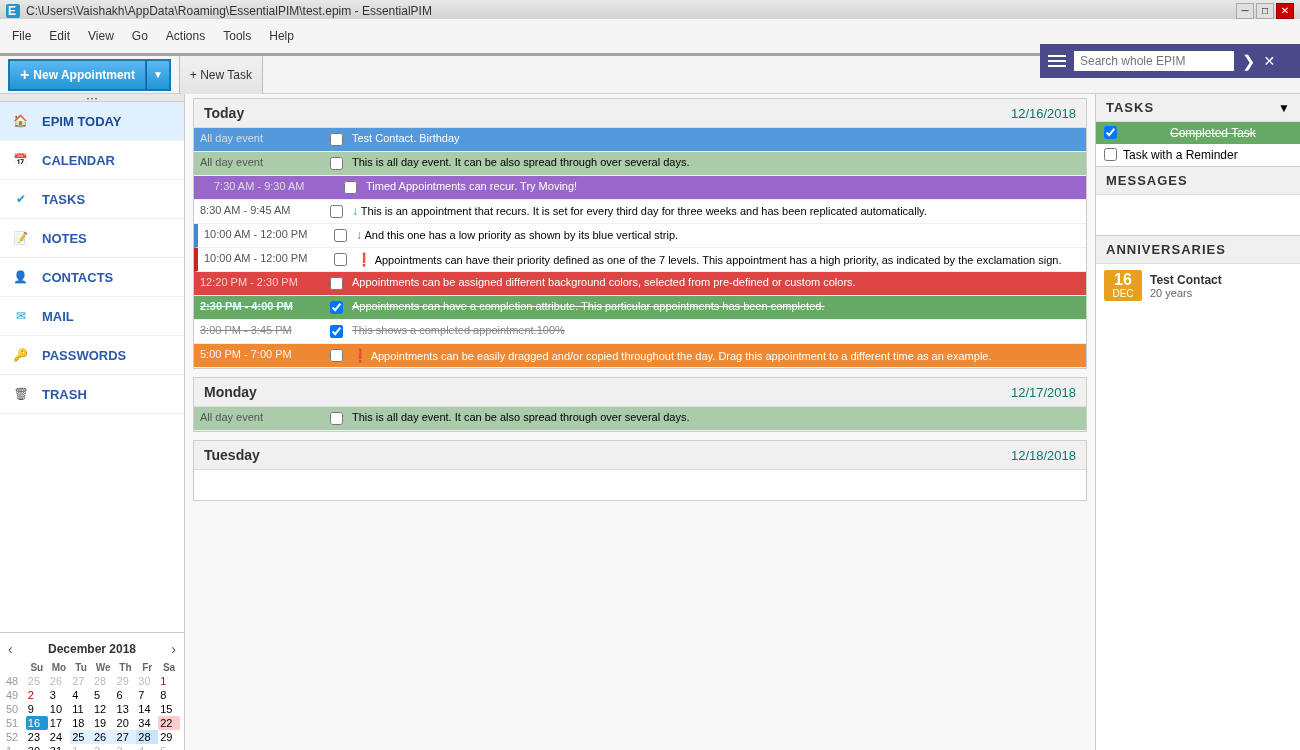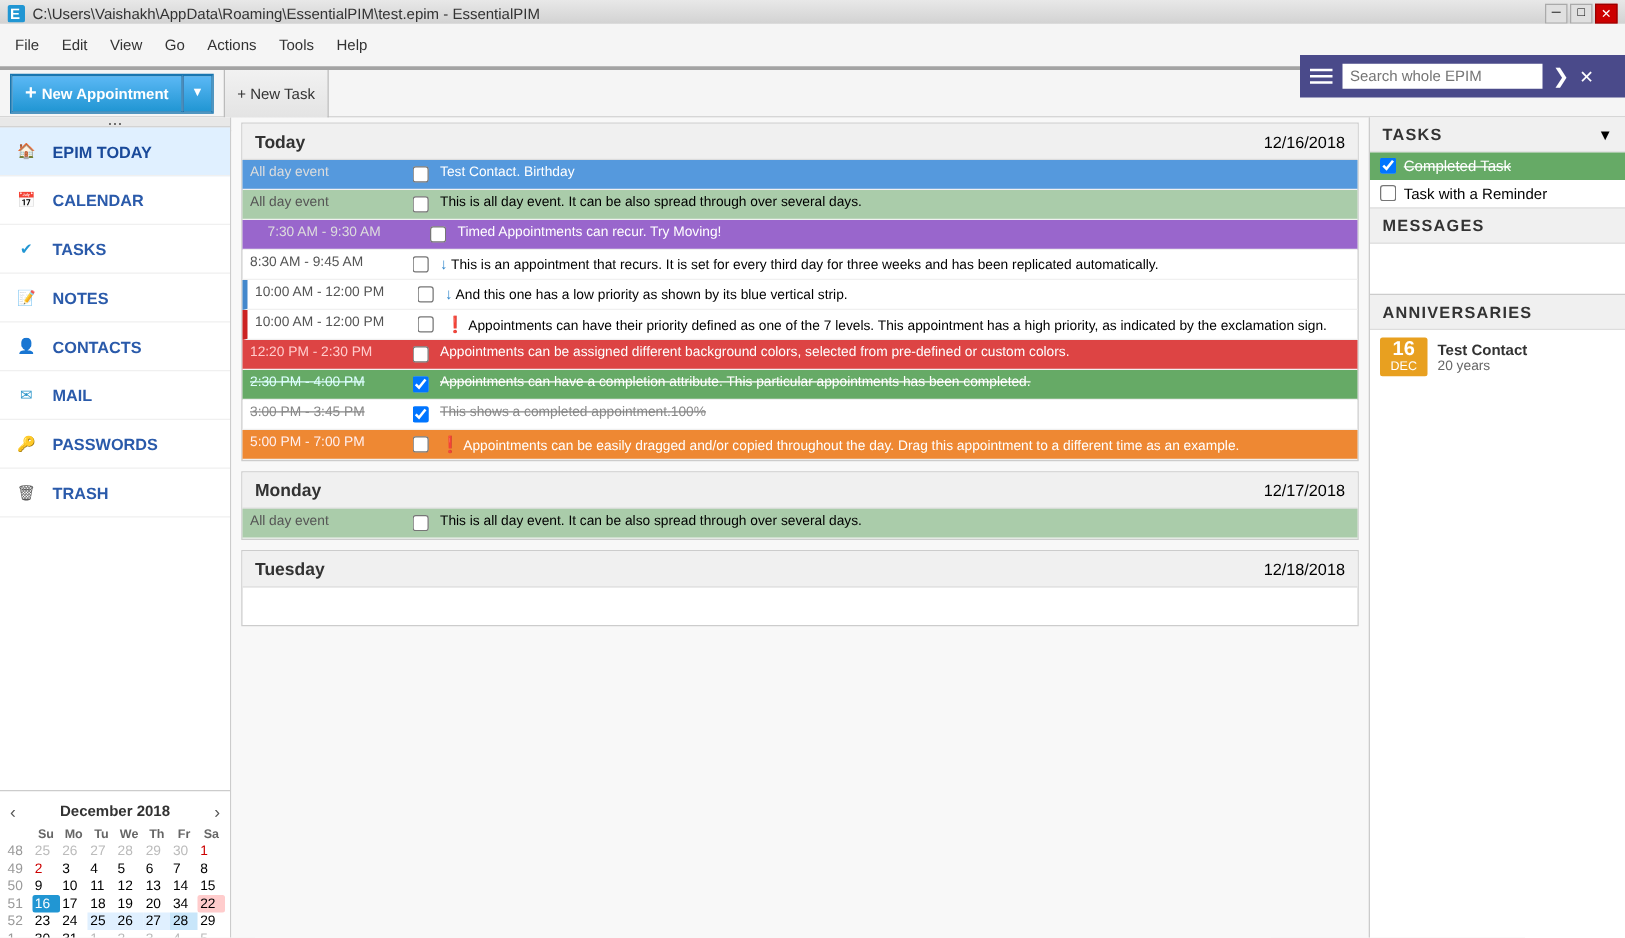--- a/index.html
+++ b/index.html
@@ -151,21 +151,21 @@
     .day-section { background: white; border: 1px solid #ccc; margin-bottom: 8px; }
     .day-header {
       background: #f0f0f0;
       padding: 6px 10px;
       display: flex;
       justify-content: space-between;
       align-items: center;
       border-bottom: 1px solid #ddd;
     }
     .day-name { font-size: 14px; font-weight: bold; color: #333; }
-    .day-date { font-size: 13px; color: #000000; }
+    .day-date { font-size: 13px; color: #0f766e; }
 
     
     .event-row {
       display: flex;
       align-items: flex-start;
       padding: 2px 6px;
       border-bottom: 1px solid #f0f0f0;
       min-height: 22px;
     }
     .event-time { width: 130px; flex-shrink: 0; color: #555; font-size: 11px; padding-top: 2px; }
@@ -207,21 +207,21 @@
       background: #f0f0f0;
       padding: 6px 10px;
       display: flex;
       justify-content: space-between;
       align-items: center;
       border-bottom: 1px solid #ddd;
     }
     .tasks-title { font-size: 13px; font-weight: bold; color: #333; letter-spacing: 1px; }
     .task-item { display: flex; align-items: flex-start; padding: 4px 8px; gap: 6px; }
     .task-completed { background: #66aa66; color: white; }
-    .task-completed .task-label { text-decoration: line-through; color: white; }
+    .task-completed .task-label { text-decoration: line-through; color: white; margin-left: 47px; }
     .task-label { font-size: 12px; }
 
     
     .messages-panel {
       background: white;
       border-bottom: 1px solid #ccc;
       flex: 0 0 auto;
     }
     .messages-header {
       background: #f0f0f0;
@@ -503,21 +503,21 @@
 
       <div class="event-row evt-red">
         <span class="event-time" style="color:#fcc;">12:20 PM - 2:30 PM</span>
         <span class="event-check">
           <input type="checkbox" style="">
         </span>
         <span class="event-body" style="color:white;">Appointments can be assigned different background colors, selected from pre-defined or custom colors.</span>
       </div>
 
       <div class="event-row evt-green">
-        <span class="event-time" style="color:#dff; text-decoration:line-through; font-size:11px;">2:30 PM - 4:00 PM</span>
+        <span class="event-time" style="color:#dff; text-decoration:line-through; font-size:11px;font-weight:bold;">2:30 PM - 4:00 PM</span>
         <span class="event-check">
           <input type="checkbox" checked="" style="">
         </span>
         <span class="event-body" style="color:white; text-decoration:line-through;">Appointments can have a completion attribute. This particular appointments has been completed.</span>
       </div>
 
       <div class="event-row">
         <span class="event-time evt-completed">3:00 PM - 3:45 PM</span>
         <span class="event-check">
           <input type="checkbox" checked="" style="">

